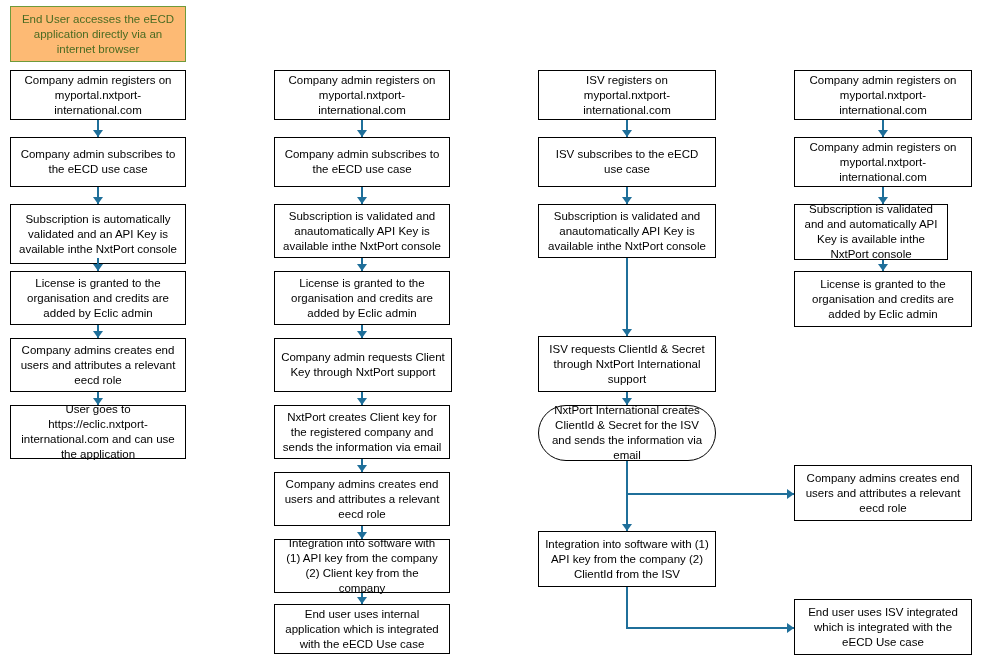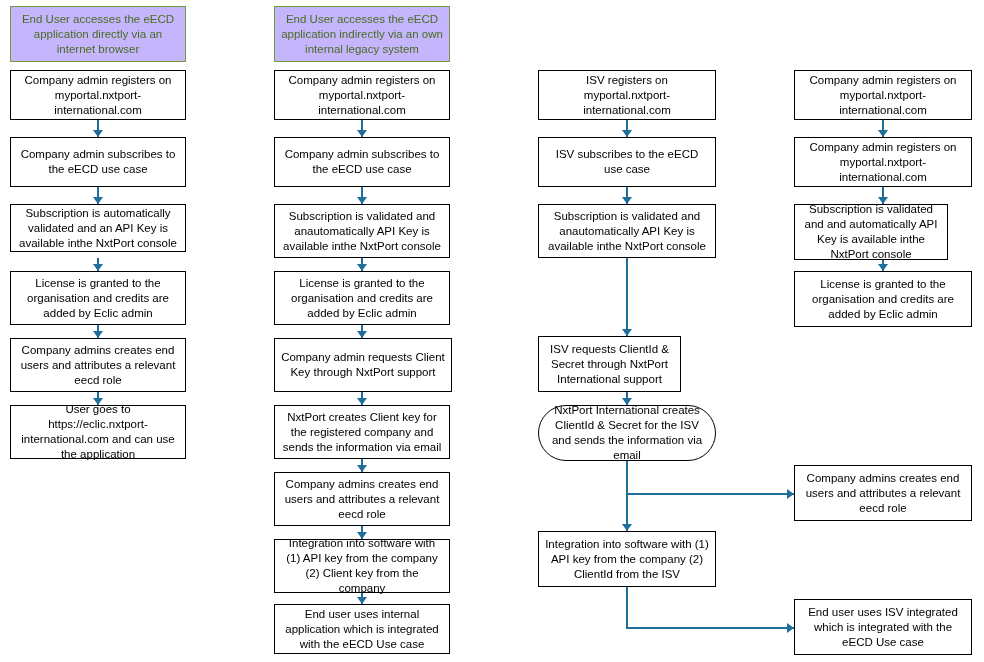--- a/index.html
+++ b/index.html
@@ -32,21 +32,21 @@
     display: flex;
     align-items: center;
     justify-content: center;
     padding: 3px 6px;
   }
   .header {
     border: 1.5px solid #6f9a3a;
     color: #4a6b22;
     font-size: 11.5px;
     line-height: 15px;
-    background: #c4b5fd;
+    background: #fdba74;
   }
   .arrow {
     position: absolute;
     background: #1f6f9a;
   }
   .arrow-v { width: 2px; }
   .arrow-h { height: 2px; }
   .arrowhead-down {
     position: absolute;
     width: 0; height: 0;
@@ -64,38 +64,35 @@
 </style>
 </head>
 <body>
 
 <div id="canvas">
 
   <div class="node header" style="left:10px; top:6px; width:176px; height:56px;">
     <span>End User accesses the eECD application directly via an internet browser</span>
   </div>
 
-  <div class="node header" style="left:274px; top:6px; width:176px; height:56px;">
-    <span>End User accesses the eECD application indirectly via an own internal legacy system</span>
-  </div>
 
 
   <div class="node" style="left:10px; top:70px; width:176px; height:50px;">
     <span>Company admin registers on myportal.nxtport-international.com</span>
   </div>
   <div class="arrow arrow-v" style="left:97px; top:120px; height:17px;"></div>
   <div class="arrowhead-down" style="left:93px; top:130px;"></div>
 
   <div class="node" style="left:10px; top:137px; width:176px; height:50px;">
     <span>Company admin subscribes to the eECD use case</span>
   </div>
   <div class="arrow arrow-v" style="left:97px; top:187px; height:17px;"></div>
   <div class="arrowhead-down" style="left:93px; top:197px;"></div>
 
-  <div class="node" style="left:10px; top:204px; width:176px; height:48px;">
+  <div class="node" style="left:10px; top:204px; width:176px; height:60px;">
     <span>Subscription is automatically validated and an API Key is available inthe NxtPort console</span>
   </div>
   <div class="arrow arrow-v" style="left:97px; top:258px; height:13px;"></div>
   <div class="arrowhead-down" style="left:93px; top:264px;"></div>
 
   <div class="node" style="left:10px; top:271px; width:176px; height:54px;">
     <span>License is granted to the organisation and credits are added by Eclic admin</span>
   </div>
   <div class="arrow arrow-v" style="left:97px; top:325px; height:13px;"></div>
   <div class="arrowhead-down" style="left:93px; top:331px;"></div>
@@ -173,21 +170,21 @@
   </div>
   <div class="arrow arrow-v" style="left:626px; top:187px; height:17px;"></div>
   <div class="arrowhead-down" style="left:622px; top:197px;"></div>
 
   <div class="node" style="left:538px; top:204px; width:178px; height:54px;">
     <span>Subscription is validated and anautomatically API Key is available inthe NxtPort console</span>
   </div>
   <div class="arrow arrow-v" style="left:626px; top:258px; height:78px;"></div>
   <div class="arrowhead-down" style="left:622px; top:329px;"></div>
 
-  <div class="node" style="left:538px; top:336px; width:143px; height:56px;">
+  <div class="node" style="left:538px; top:336px; width:178px; height:56px;">
     <span>ISV requests ClientId &amp; Secret through NxtPort International support</span>
   </div>
   <div class="arrow arrow-v" style="left:626px; top:392px; height:13px;"></div>
   <div class="arrowhead-down" style="left:622px; top:398px;"></div>
 
   <div class="node" style="left:538px; top:405px; width:178px; height:56px;border-radius:28px;">
     <span>NxtPort International creates ClientId &amp; Secret for the ISV and sends the information via email</span>
   </div>
 
   <div class="arrow arrow-v" style="left:626px; top:461px; height:33px;"></div>

